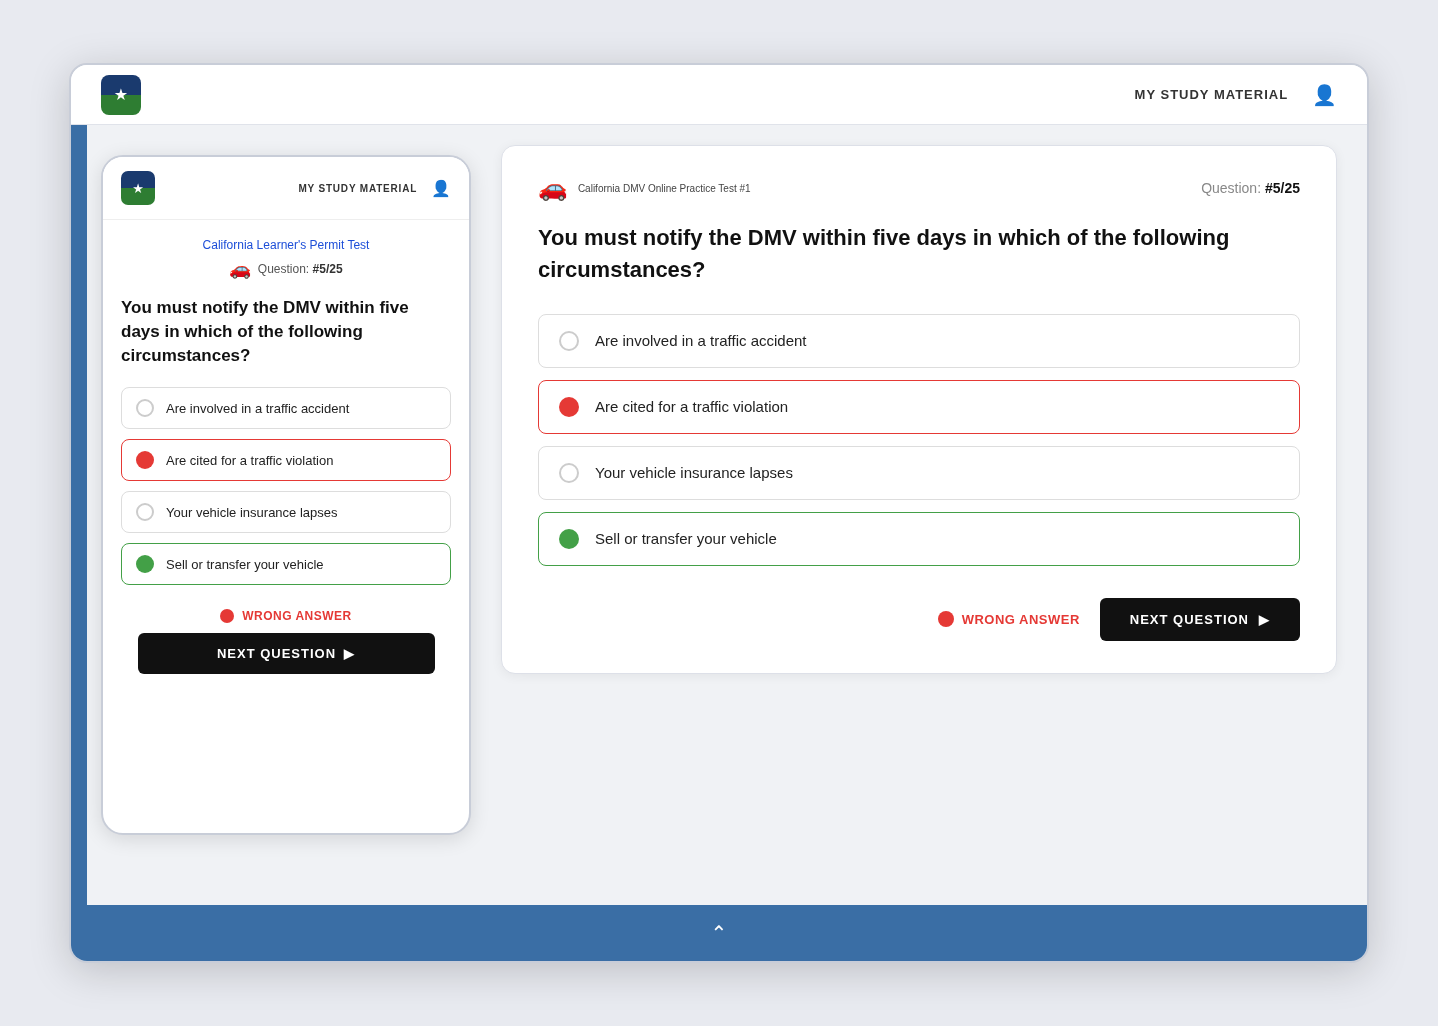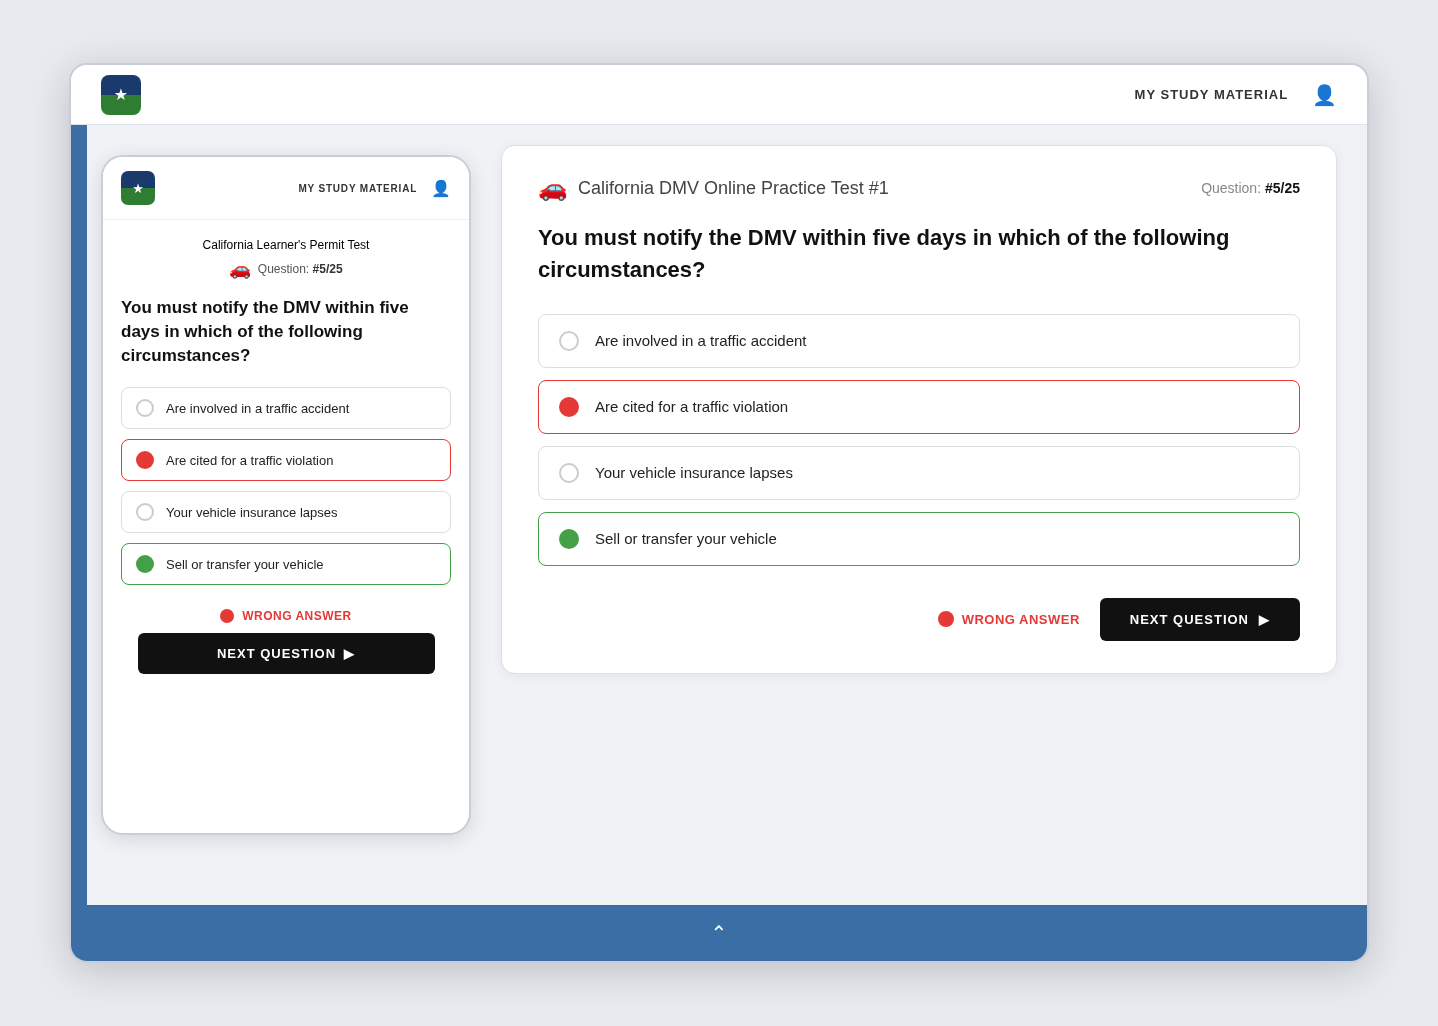--- a/index.html
+++ b/index.html
@@ -132,21 +132,21 @@
     .phone-body {
       padding: 18px 18px 20px;
       display: flex;
       flex-direction: column;
       flex: 1;
     }
 
     .phone-test-label {
       text-align: center;
       font-size: 12px;
-      color: #000000;
+      color: #1d4ed8;
       margin-bottom: 6px;
     }
     .phone-car-row {
       display: flex;
       align-items: center;
       justify-content: center;
       gap: 6px;
       margin-bottom: 16px;
     }
     .car-icon-sm {
@@ -271,21 +271,21 @@
     .car-label-row {
       display: flex;
       align-items: center;
       gap: 10px;
     }
     .car-icon-lg {
       color: #5aaa6e;
       font-size: 24px;
     }
     .test-name {
-      font-size: 18px;
+      font-size: 10px;
       color: #444;
     }
     .question-counter {
       font-size: 14px;
       color: #888;
     }
     .question-counter strong {
       color: #111;
       font-weight: 700;
     }

